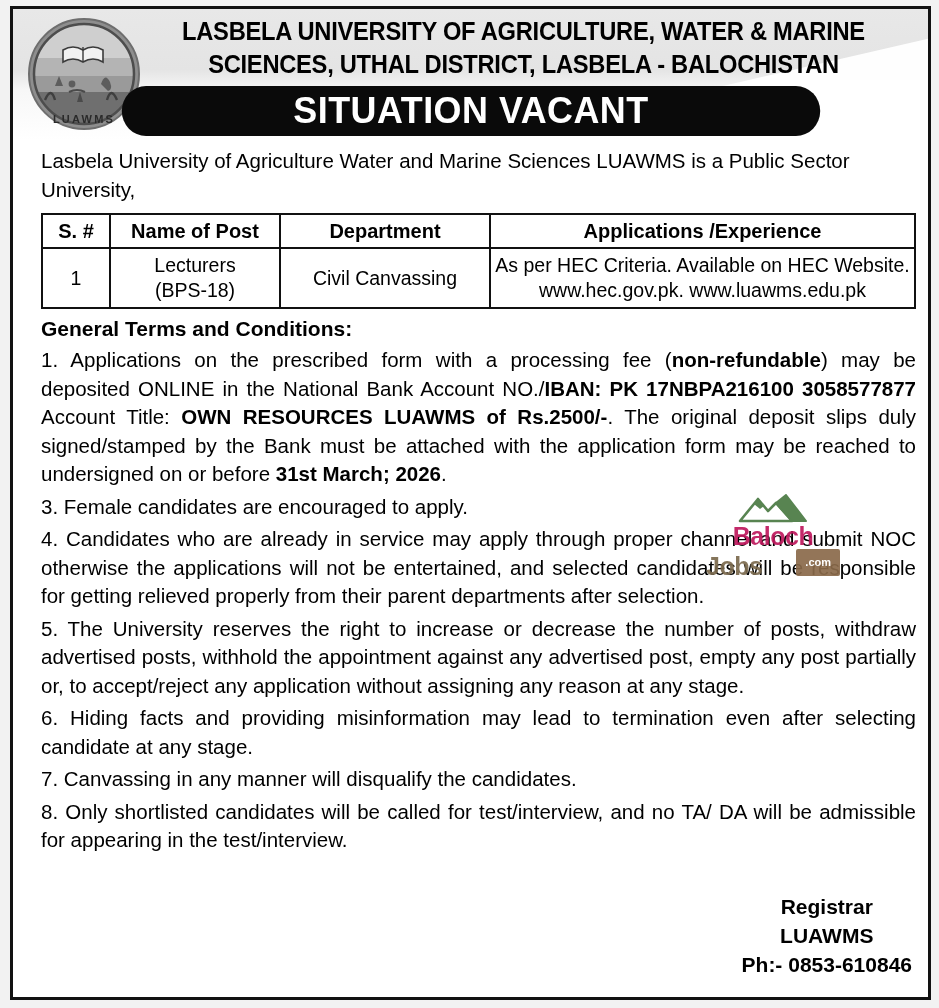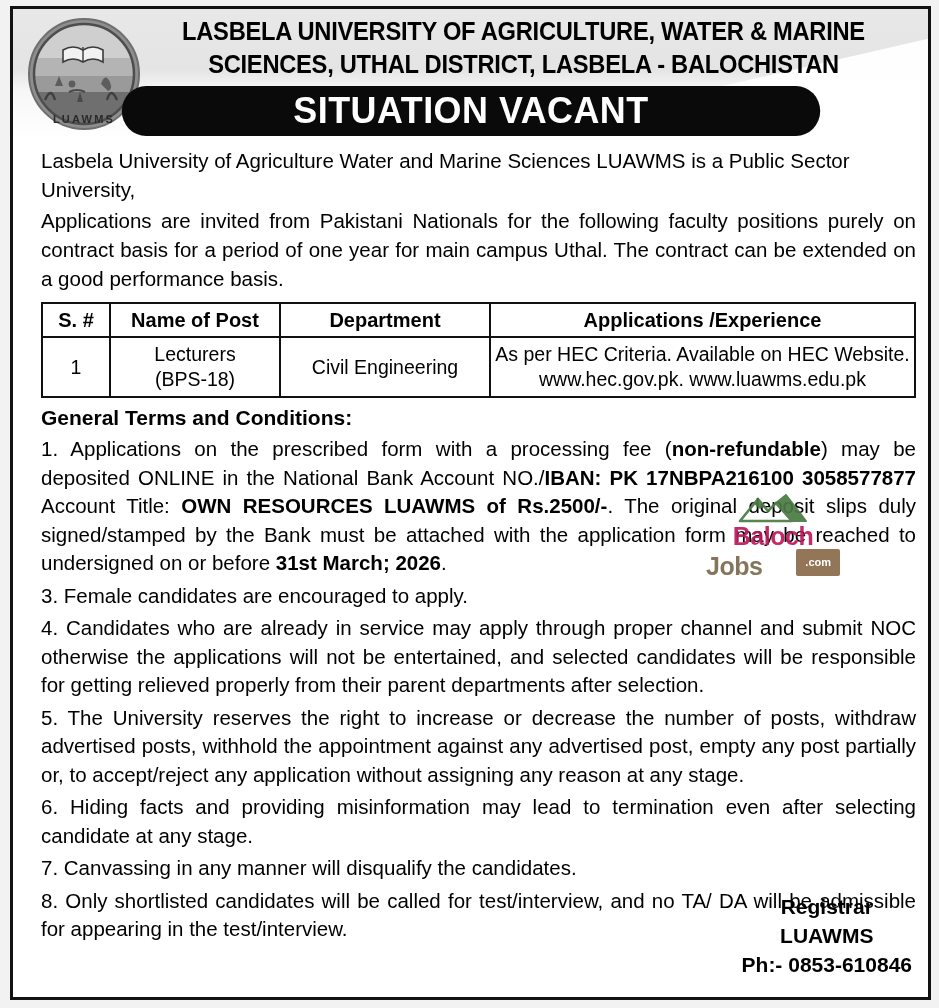--- a/index.html
+++ b/index.html
@@ -267,40 +267,39 @@
 
       <div class="banner-wrap">
         <div class="banner">SITUATION VACANT</div>
       </div>
     </div>
 
     <div class="body">
 
       <div class="intro">
         <p class="last-line">Lasbela University of Agriculture Water and Marine Sciences LUAWMS is a Public Sector University,</p>
-        <p>Applications are invited from Pakistani Nationals for the following faculty positions purely on contract basis for a period of one year for main campus Uthal. The contract can be extended on a good performance basis.</p>
       </div>
 
       <table class="posts">
         <thead>
           <tr>
             <th class="col-sn">S. #</th>
             <th class="col-post">Name of Post</th>
             <th class="col-dept">Department</th>
             <th>Applications /Experience</th>
           </tr>
         </thead>
         <tbody>
           <tr>
             <td>1</td>
             <td>
               <div>Lecturers</div>
               <div>(BPS-18)</div>
             </td>
-            <td>Civil Engineering</td>
+            <td>Civil Canvassing</td>
             <td>
               <div>As per HEC Criteria. Available on HEC Website.</div>
               <div>www.hec.gov.pk. www.luawms.edu.pk</div>
             </td>
           </tr>
         </tbody>
       </table>
 
       <div class="terms-head">General Terms and Conditions:</div>
 

